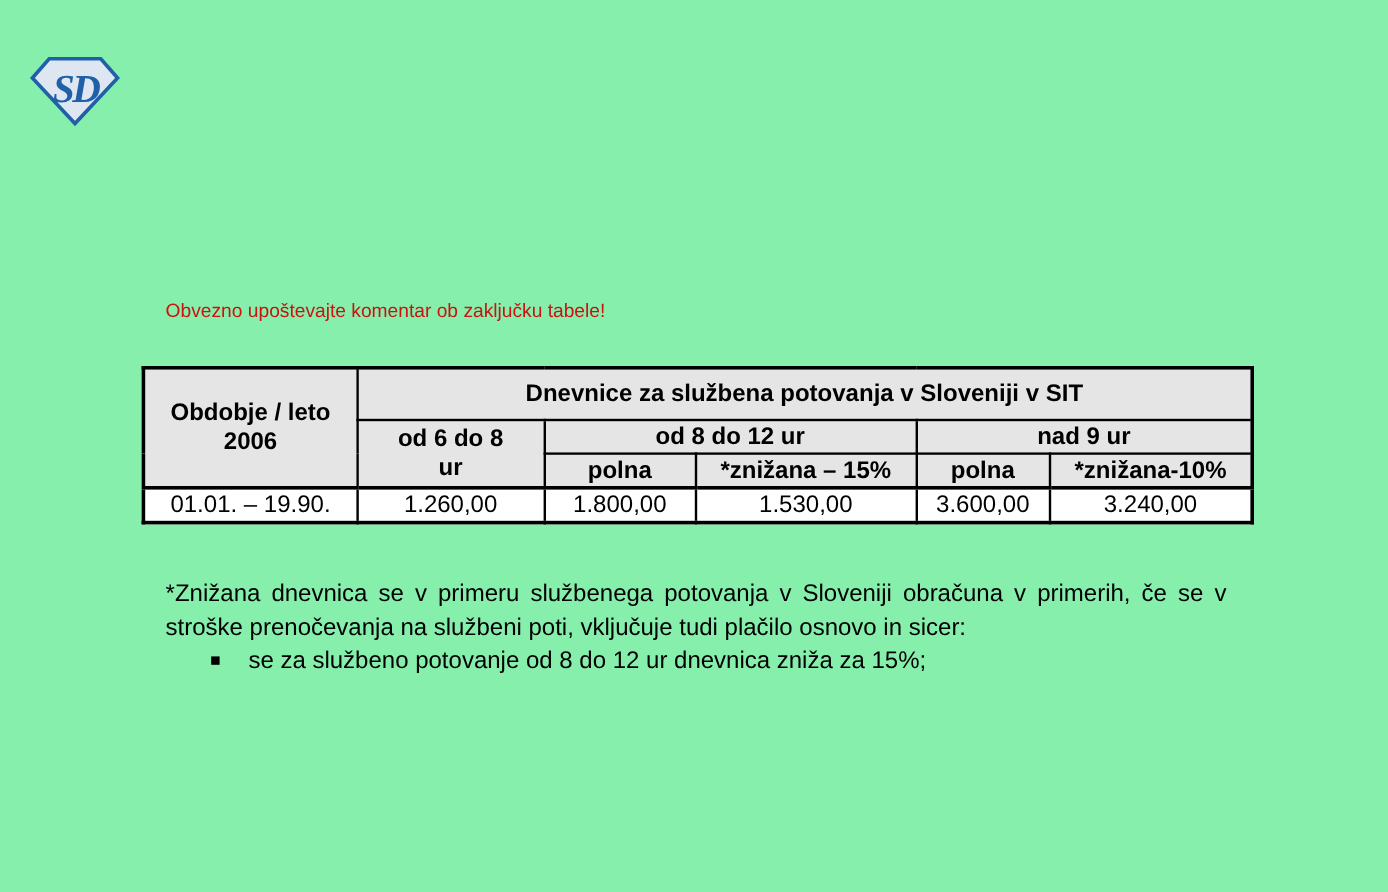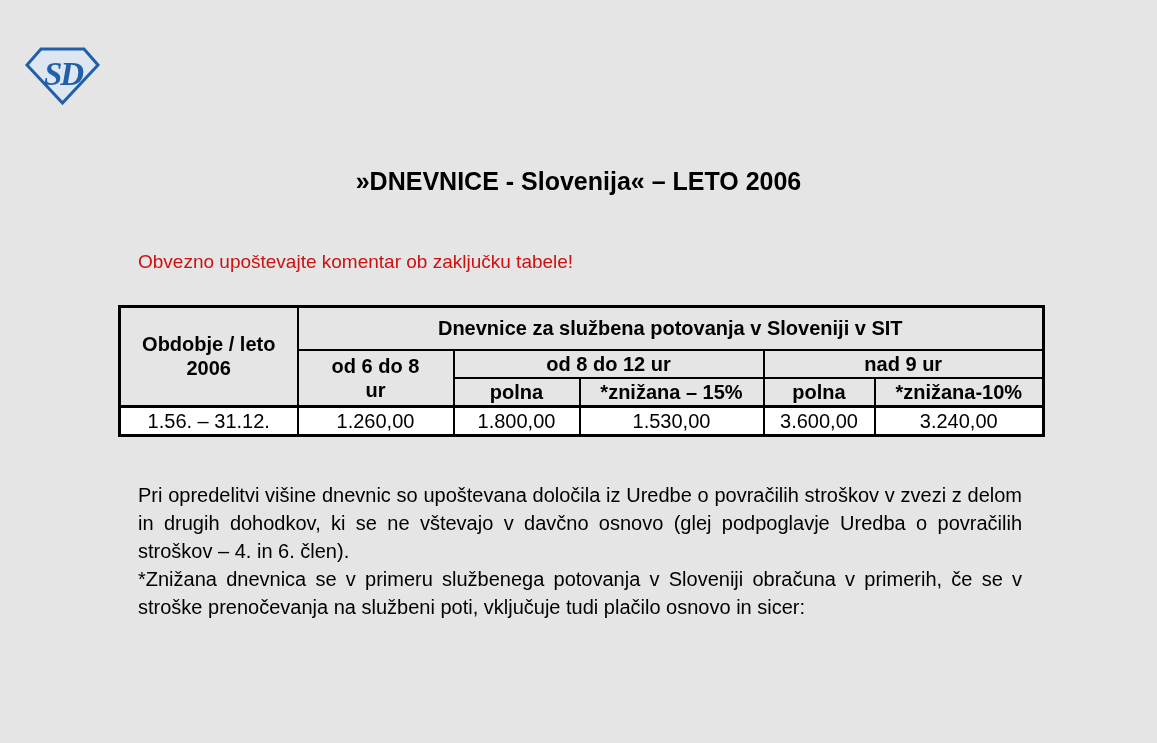--- a/index.html
+++ b/index.html
@@ -4,37 +4,37 @@
 <style>
   * { margin: 0; padding: 0; box-sizing: border-box; }
   html, body { background: #ffffff; }
   body {
     width: 1157px; height: 743px;
     position: relative;
     font-family: "Liberation Sans", sans-serif;
     color: #000;
     overflow: hidden;
   }
-  .page { position: absolute; inset: 0; background: #e5e5e5; }
+  .page { position: absolute; inset: 0; background: #86efac; }
 
   
   .logo { position: absolute; left: 24px; top: 44px; width: 78px; height: 64px; }
   .logo svg { width: 100%; height: 100%; }
 
   
   .title {
     position: absolute; top: 167px; left: 0; width: 100%;
     text-align: center;
     font-size: 25px; font-weight: bold; color: #000;
   }
 
   
   .warning {
     position: absolute; left: 138px; top: 251px;
-    font-size: 19px;
+    font-size: 16px;
     color: var(--warning-red, #cc1111);
   }
 
   
   table.allowance {
     position: absolute; left: 118px; top: 305px;
     border-collapse: collapse; table-layout: fixed;
     border: 3px solid #000;
     background: #fff;
   }
@@ -69,21 +69,20 @@
 
 <div class="page">
 
   <div class="logo">
     <svg viewBox="0 0 78 64">
       <polygon points="3,21 17,5 60,5 74,21 38.5,59" fill="#dde6f1" stroke="#2060a8" stroke-width="3" stroke-linejoin="miter"></polygon>
       <text x="39" y="41" text-anchor="middle" font-family="Liberation Serif, serif" font-size="33" font-style="italic" font-weight="bold" fill="#2060a8" letter-spacing="-2">SD</text>
     </svg>
   </div>
 
-  <h1 class="title">»DNEVNICE - Slovenija« – LETO 2006</h1>
 
   <div class="warning">Obvezno upoštevajte komentar ob zaključku tabele!</div>
 
   <table class="allowance">
     <colgroup>
       <col style="width:178px">
       <col style="width:156px">
       <col style="width:126px">
       <col style="width:184px">
       <col style="width:111px">
@@ -103,30 +102,33 @@
         <td class="hdr" colspan="2">od 8 do 12 ur</td>
         <td class="hdr" colspan="2">nad 9 ur</td>
       </tr>
       <tr style="height:27px">
         <td class="sub">polna</td>
         <td class="sub">*znižana – 15%</td>
         <td class="sub">polna</td>
         <td class="sub">*znižana-10%</td>
       </tr>
       <tr class="data" style="height:28px">
-        <td>1.56. – 31.12.</td>
+        <td>01.01. – 19.90.</td>
         <td>1.260,00</td>
         <td>1.800,00</td>
         <td>1.530,00</td>
         <td>3.600,00</td>
         <td>3.240,00</td>
       </tr>
     </tbody>
   </table>
 
   <div class="notes">
-    <p>Pri opredelitvi višine dnevnic so upoštevana določila iz Uredbe o povračilih stroškov v zvezi z delom in drugih dohodkov, ki se ne vštevajo v davčno osnovo (glej podpoglavje Uredba o povračilih stroškov – 4. in 6. člen).</p>
     <p>*Znižana dnevnica se v primeru službenega potovanja v Sloveniji obračuna v primerih, če se v stroške prenočevanja na službeni poti, vključuje tudi plačilo osnovo in sicer:</p>
     <ul>
+      <li>
+        <span class="sq"></span>
+        <span>se za službeno potovanje od 8 do 12 ur dnevnica zniža za 15%;</span>
+      </li>
     </ul>
   </div>
 
 </div>
 
 </body></html>

